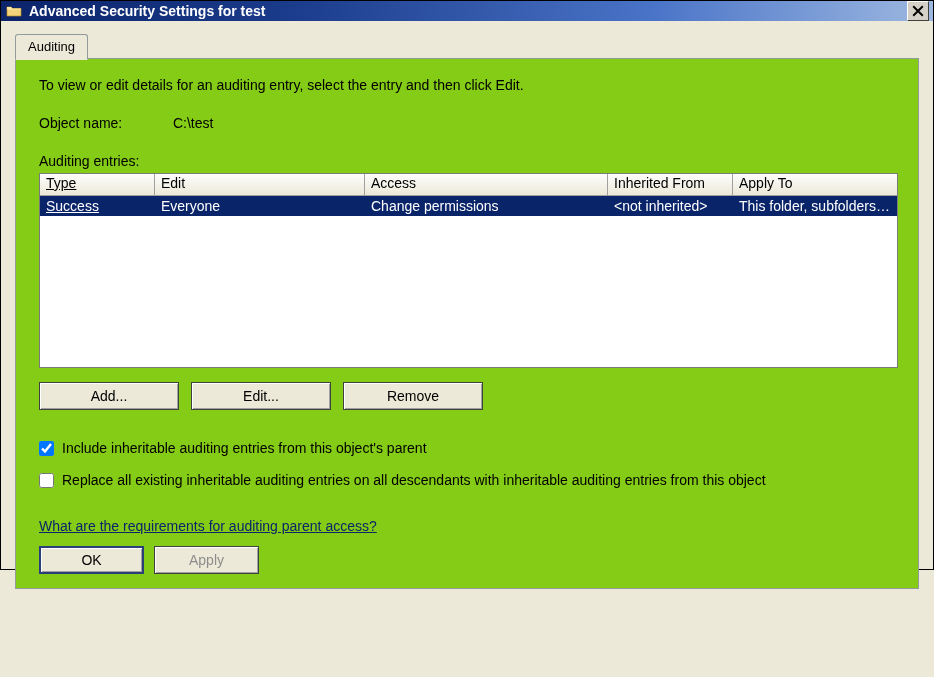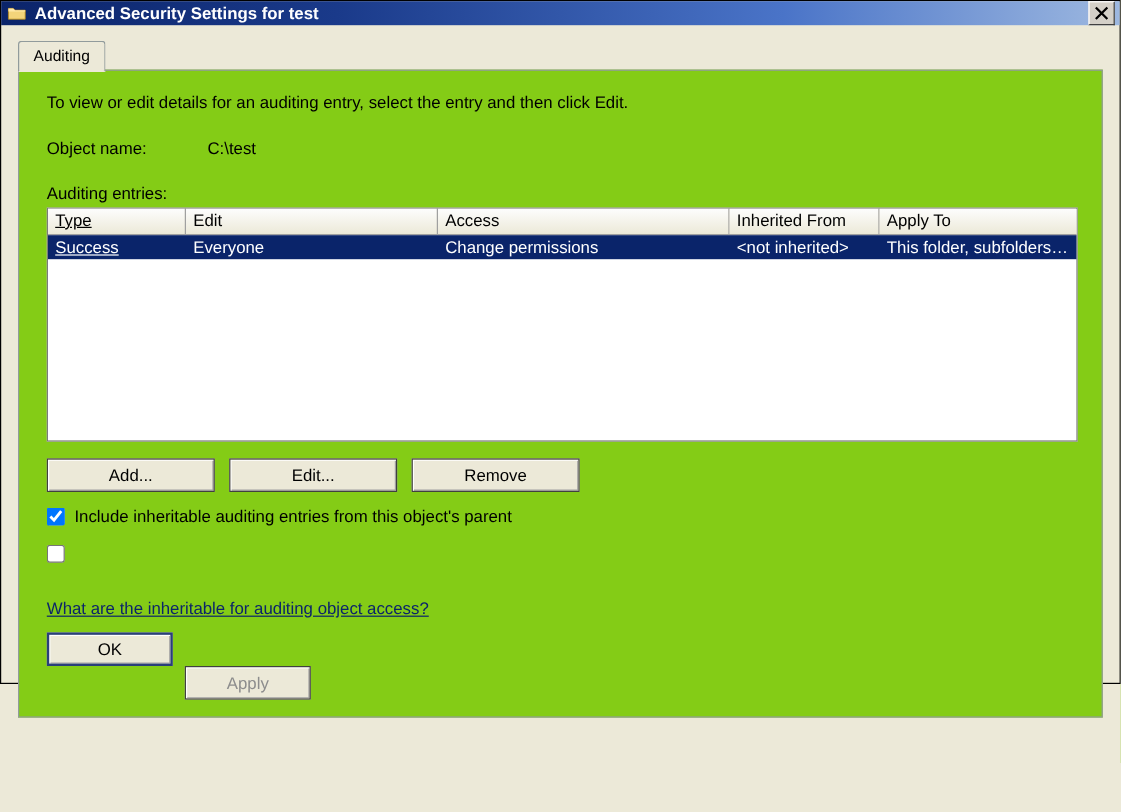--- a/index.html
+++ b/index.html
@@ -139,21 +139,21 @@
     .col-type { width: 115px; text-decoration: underline; }
     .col-name { width: 210px; }
     .col-access { width: 243px; }
     .col-inherited { width: 125px; }
     .col-apply { flex: 1; }
 
     .btn-row {
       display: flex;
       gap: 12px;
       margin-top: 14px;
-      margin-bottom: 12px;
+      margin-bottom: 30px;
     }
     .btn {
       min-width: 140px;
       height: 28px;
       background: #ece9d8;
       border: 1px solid #404040;
       box-shadow: inset 1px 1px 0 #fff, inset -1px -1px 0 #a0a0a0;
       font-size: 14px;
       cursor: pointer;
       font-family: inherit;
@@ -192,21 +192,20 @@
       font-size: 14px;
       cursor: pointer;
       font-family: inherit;
     }
     .dlg-btn.default {
       border: 2px solid #2a3f7a;
     }
     .dlg-btn.disabled {
       color: #8d8d8d;
       cursor: default;
-      margin-top: 28px;
     }
   </style>
 </head>
 <body>
 
 <div class="window">
   <div class="titlebar">
     <span class="titlebar-icon">
       <svg viewBox="0 0 16 16">
           <path fill="#f3d47a" stroke="#b88a1c" stroke-width="0.7" d="M1 4 h4 l1.5 1.5 H15 V13 H1 Z"></path>
@@ -261,23 +260,24 @@
         <button class="btn">Remove</button>
       </div>
 
       <label class="checkbox-row">
         <input type="checkbox" checked="" style="">
         <span>Include inheritable auditing entries from this object's parent</span>
       </label>
 
       <label class="checkbox-row">
         <input type="checkbox" style="">
+        <span>Replace all existing inheritable auditing entries on all descendants with inheritable auditing entries from this object</span>
       </label>
 
-      <a class="help-link">What are the inheritable for auditing object access?</a>
+      <a class="help-link">What are the requirements for auditing parent access?</a>
 
       <div style="flex:1"></div>
 
       <div class="dialog-buttons">
         <button class="dlg-btn default">OK</button>
         <button class="dlg-btn disabled">Apply</button>
       </div>
     </div>
   </div>
 </div>

